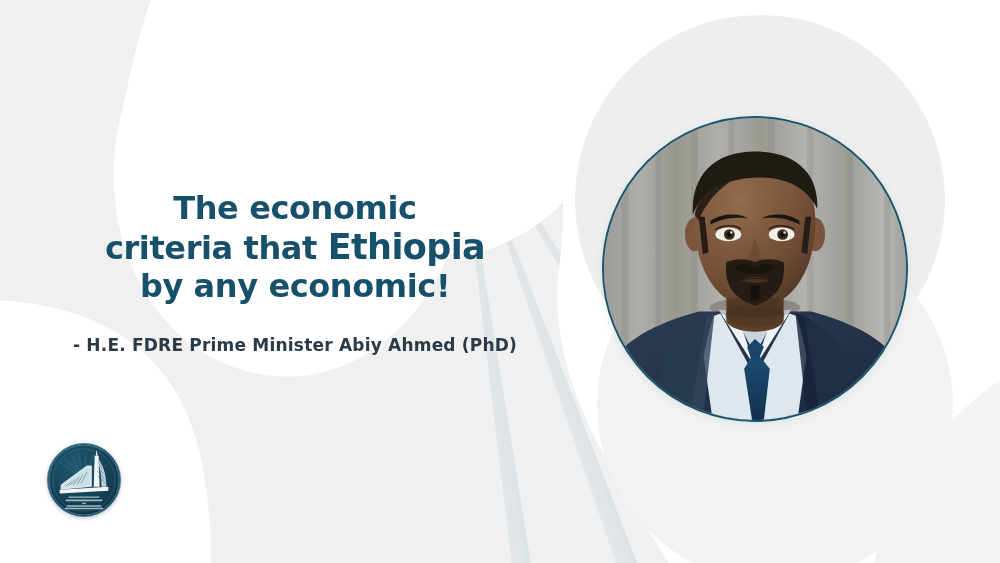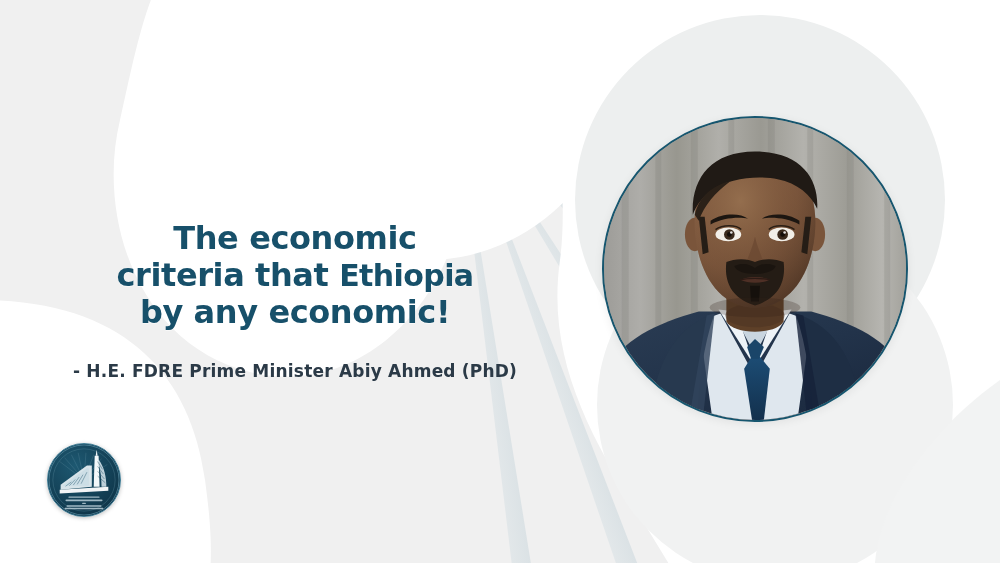--- a/index.html
+++ b/index.html
@@ -37,33 +37,32 @@
     width:1000px; height:563px;
     pointer-events:none;
   }
 
   
   .quote-wrap {
     position:absolute;
     left:40px; top:190px;
     width:510px;
     text-align:center;
-    margin-top:30px;
   }
   .quote-line {
     font-family:"DejaVu Sans", sans-serif;
     font-weight:700;
     font-size:32px;
     line-height:1.16;
     letter-spacing:-0.4px;
     color:#17506a;
     white-space:nowrap;
     text-shadow:0 1px 0 rgba(255,255,255,0.55);
   }
-  .quote-line .hl { font-size:30px; letter-spacing:-0.6px; }
+  .quote-line .hl { font-size:35px; letter-spacing:-0.6px; }
   .attribution {
     margin-top:30px;
     font-family:"DejaVu Sans", sans-serif;
     font-weight:700;
     font-size:17px;
     letter-spacing:0.2px;
     color:#2b3a47;
     white-space:nowrap;
   }
 

